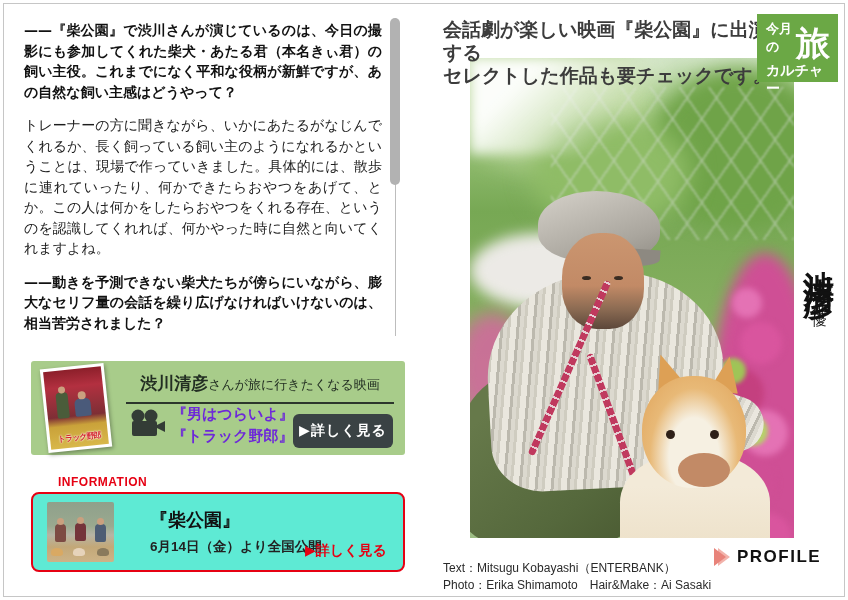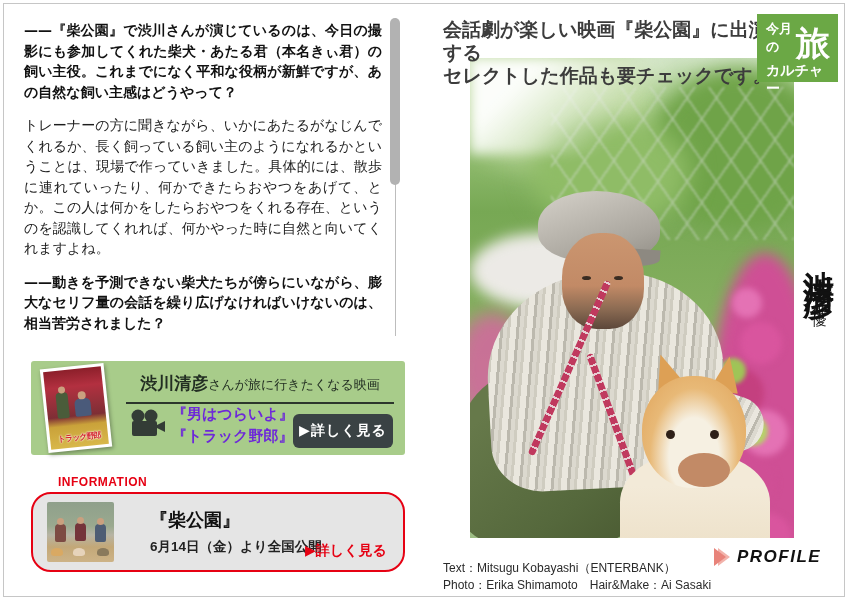--- a/index.html
+++ b/index.html
@@ -43,21 +43,21 @@
   .movies { position:absolute; left:141px; top:42px; font-size:15px; font-weight:bold;
     color:#6d28d9; line-height:22px; }
   .promo-btn { position:absolute; left:262px; top:53px; width:100px; height:34px;
     background:#3a4244; color:#fff; border:none; border-radius:6px;
     font-size:14px; font-weight:bold; font-family:inherit; cursor:pointer; letter-spacing:1px; }
 
   
   .info-label { position:absolute; left:58px; top:475px; color:#e60113;
     font-size:12px; font-weight:bold; font-family:"Liberation Sans",sans-serif; letter-spacing:.5px; }
   .info-box { position:absolute; left:31px; top:492px; width:374px; height:80px;
-    background:#e5e5e5; border:2px solid #e60113; border-radius:20px; }
+    background:#5eead4; border:2px solid #e60113; border-radius:8px; }
   .info-thumb { position:absolute; left:14px; top:8px; width:67px; height:60px; overflow:hidden; border-radius:2px;
     background:linear-gradient(180deg,#8fa08b 0%,#9aa98f 40%,#b7b4a4 55%,#c3a878 75%,#cdb387 100%); }
   .pfig { position:absolute; width:11px; height:18px; border-radius:4px 4px 2px 2px; }
   .pfig:before { content:""; position:absolute; left:2px; top:-6px; width:7px; height:7px; border-radius:50%; background:#caa07f; }
   .pfig.f1 { left:8px; top:22px; background:#7d4b43; }
   .pfig.f2 { left:28px; top:21px; background:#74343a; }
   .pfig.f3 { left:48px; top:22px; background:#4e5d74; }
   .dogblob { position:absolute; width:12px; height:8px; border-radius:50% 50% 30% 30%; background:#d9a963; bottom:6px; }
   .dogblob.d1 { left:4px; } .dogblob.d2 { left:26px; background:#e6d3ba; } .dogblob.d3 { left:50px; background:#8a7a5c; }
   .info-title { position:absolute; left:117px; top:14px; font-size:18px; font-weight:bold; color:#111; }
@@ -132,21 +132,21 @@
 
   
   .vname { position:absolute; left:798px; top:246px; height:310px;
     writing-mode:vertical-rl; text-orientation:upright;
     font-family:"DejaVu Serif","Liberation Serif",serif; color:#111; }
   .vn-name { font-size:31px; font-weight:bold; letter-spacing:5px; }
   .vn-title { font-size:15px; letter-spacing:9px; padding-top:26px; }
 
   
   .credits { position:absolute; left:443px; top:560px; font-size:12px; line-height:16.5px; color:#2a2a2a; }
-  .profile { position:absolute; left:714px; top:547px; display:flex; align-items:center; cursor:pointer;font-style:italic; }
+  .profile { position:absolute; left:714px; top:547px; display:flex; align-items:center; cursor:pointer; }
   .profile-arrow { position:relative; width:16px; height:18px; margin-right:7px; }
   .profile-arrow .t1,.profile-arrow .t2 { position:absolute; width:0; height:0;
     border-top:9px solid transparent; border-bottom:9px solid transparent; }
   .profile-arrow .t1 { left:4px; border-left:12px solid #f2b3ab; }
   .profile-arrow .t2 { left:0; border-left:12px solid #e8837a; }
   .profile-label { font-size:17px; font-weight:bold; letter-spacing:1.5px; color:#111; }
 </style>
 </head>
 <body>
 

